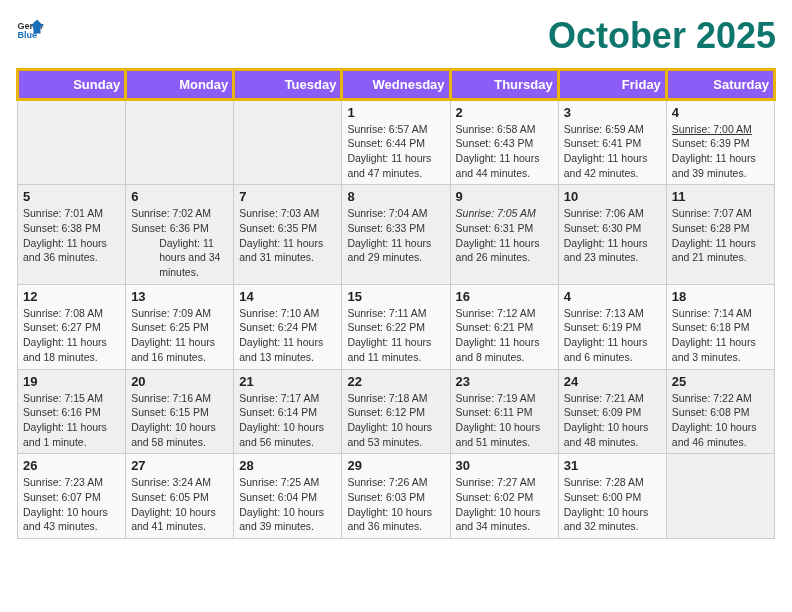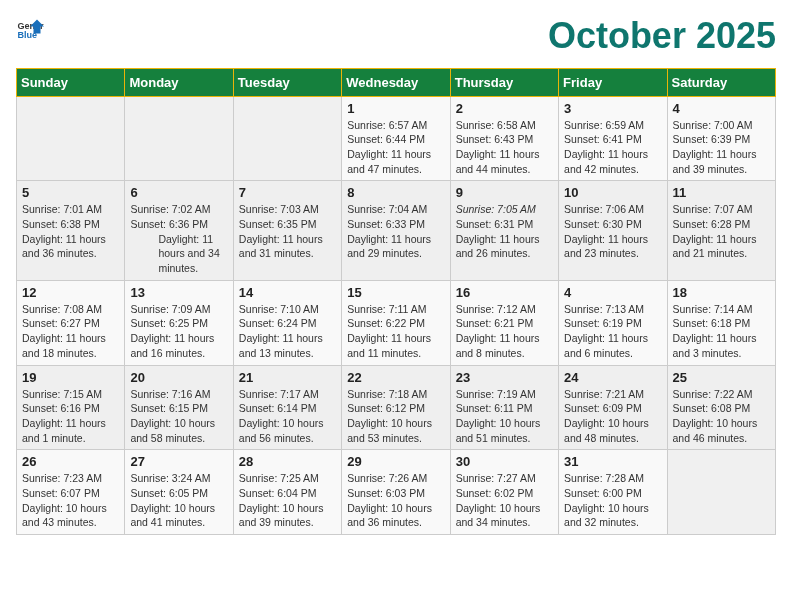--- a/index.html
+++ b/index.html
@@ -37,27 +37,27 @@
     .location {
       font-size: 15px;
       color: #444;
     }
     .calendar {
       width: 100%;
       border-collapse: collapse;
       border: 1px solid #ccc;
     }
     .calendar th {
-      background-color: #15803d;
+      background-color: #8b5cf6;
       color: #fff;
       font-size: 13px;
       font-weight: bold;
       padding: 6px 4px;
-      text-align: left;
-      border: 1px solid #eab308;
+      text-align: right;
+      border: 3px solid #eab308;
     }
     .calendar td {
       vertical-align: top;
       border: 1px solid #ccc;
       padding: 4px 5px;
       font-size: 10.5px;
       color: #333;
       width: 108px;
       min-height: 80px;
       background: #fff;
@@ -125,21 +125,21 @@
           <div style="line-height: 1.4;">Daylight: 11 hours and 44 minutes.</div>
         </td>
         <td>
           <span class="day-num">3</span>
           <div style="line-height: 1.4;">Sunrise: 6:59 AM</div>
           <div style="line-height: 1.4;">Sunset: 6:41 PM</div>
           <div style="line-height: 1.4;">Daylight: 11 hours and 42 minutes.</div>
         </td>
         <td>
           <span class="day-num">4</span>
-          <div style="line-height: 1.4;">Sunrise: 7:00 AM</div>
+          <div style="line-height: 1.4; text-decoration: underline;">Sunrise: 7:00 AM</div>
           <div style="line-height: 1.4;">Sunset: 6:39 PM</div>
           <div style="line-height: 1.4;">Daylight: 11 hours and 39 minutes.</div>
         </td>
       </tr>
       <tr>
         <td>
           <span class="day-num">5</span>
           <div style="line-height: 1.4;">Sunrise: 7:01 AM</div>
           <div style="line-height: 1.4;">Sunset: 6:38 PM</div>
           <div style="line-height: 1.4;">Daylight: 11 hours and 36 minutes.</div>

